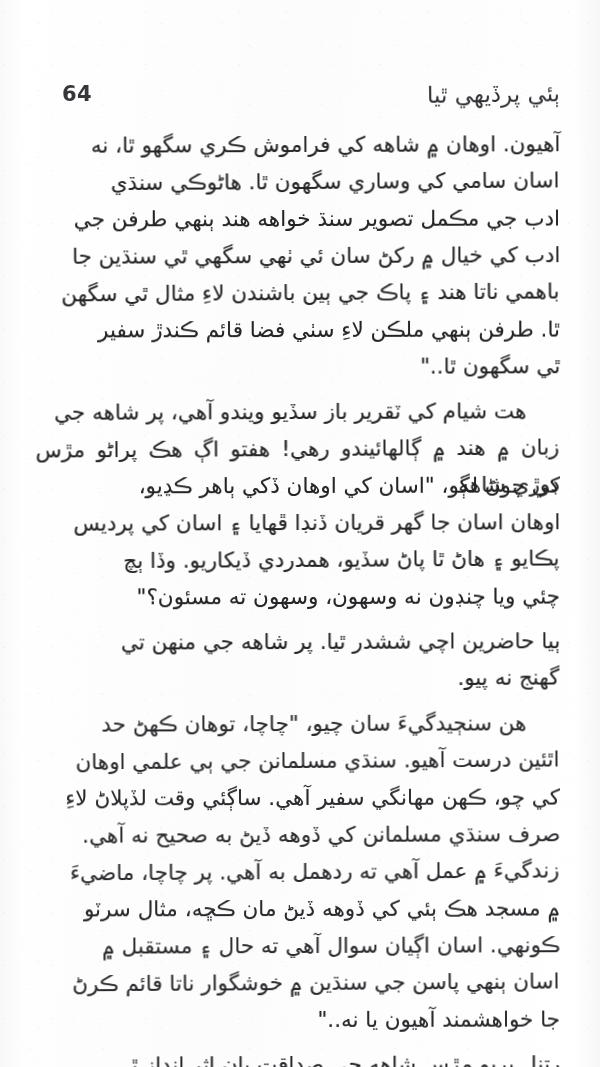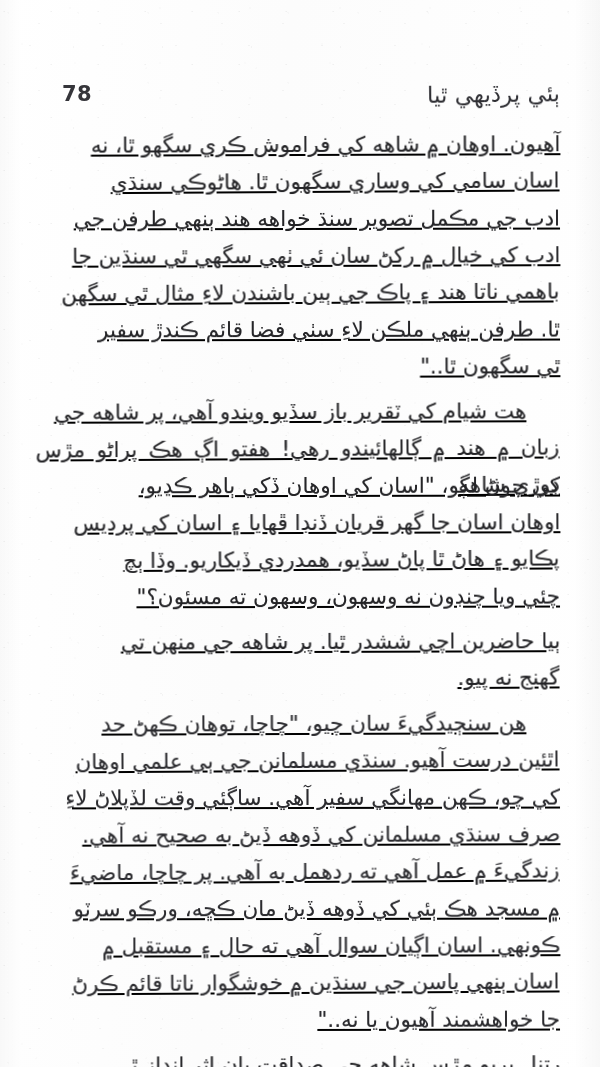--- a/index.html
+++ b/index.html
@@ -91,21 +91,20 @@
     right: 40px;
     left: 36px;
     direction: rtl;
     text-align: justify;
     text-align-last: right;
   }
 
   .para {
     margin: 0 0 6px 0;
     padding: 0;
-    text-decoration: underline;
   }
   .para + .para { margin-top: 8px; }
 
   .line {
     display: block;
     font-family: "DejaVu Sans", "Liberation Sans", sans-serif;
     font-size: 21.5px;
     color: #242427;
     line-height: 37px;
     height: 37px;
@@ -160,21 +159,21 @@
 </style>
 </head>
 <body>
 
 <div class="page">
 
   <div class="scan-shade"></div>
   <div class="scan-shade-left"></div>
 
   <div class="running-head">
-    <span class="folio">78</span>
+    <span class="folio">64</span>
     <span class="head-title">ٻئي پرڏيهي ٿيا</span>
   </div>
 
   <div class="body-text">
 
     <p class="para">
       <span class="line stretch">
           <span>آهيون. اوهان ۾ شاهه کي فراموش ڪري سگهو ٿا، نه</span>
         </span>
       <span class="line stretch">
@@ -233,21 +232,21 @@
       <span class="line stretch">
           <span>کي چو، ڪهن مهانگي سفير آهي. ساڳئي وقت لڏپلاڻ لاءِ</span>
         </span>
       <span class="line stretch">
           <span>صرف سنڌي مسلمانن کي ڏوهه ڏيڻ به صحيح نه آهي.</span>
         </span>
       <span class="line stretch">
           <span>زندگيءَ ۾ عمل آهي ته ردهمل به آهي. پر چاچا، ماضيءَ</span>
         </span>
       <span class="line stretch">
-          <span>۾ مسجد هڪ ٻئي کي ڏوهه ڏيڻ مان ڪڇه، ورڪو سرٽو</span>
+          <span>۾ مسجد هڪ ٻئي کي ڏوهه ڏيڻ مان ڪڇه، مثال سرٽو</span>
         </span>
       <span class="line stretch">
           <span>ڪونهي. اسان اڳيان سوال آهي ته حال ۽ مستقبل ۾</span>
         </span>
       <span class="line stretch">
           <span>اسان ٻنهي پاسن جي سنڌين ۾ خوشگوار ناتا قائم ڪرڻ</span>
         </span>
       <span class="line center-last">جا خواهشمند آهيون يا نه.."</span>
     </p>
 

